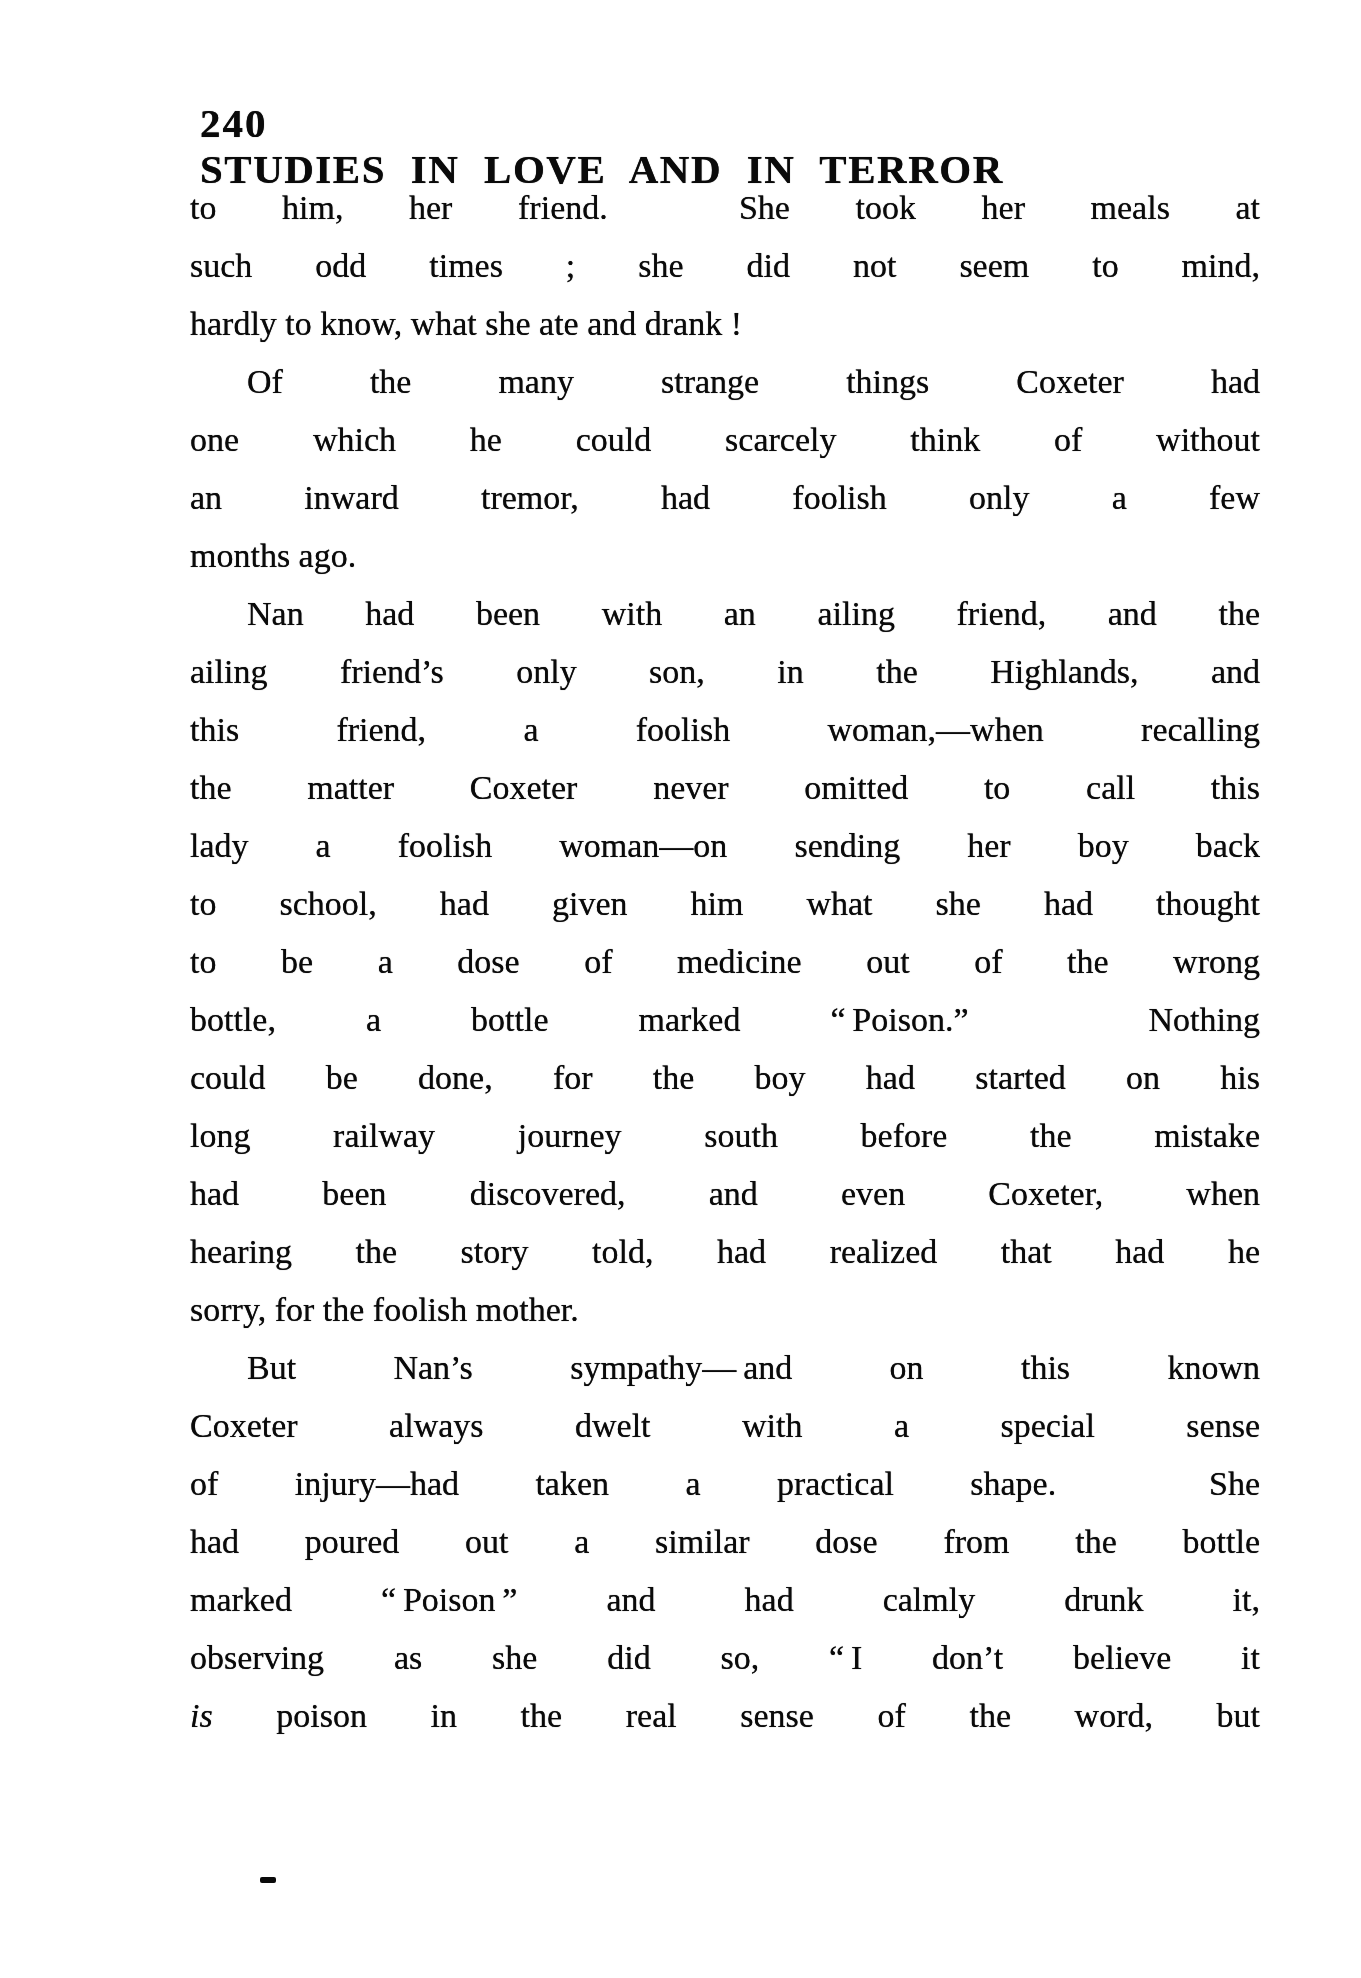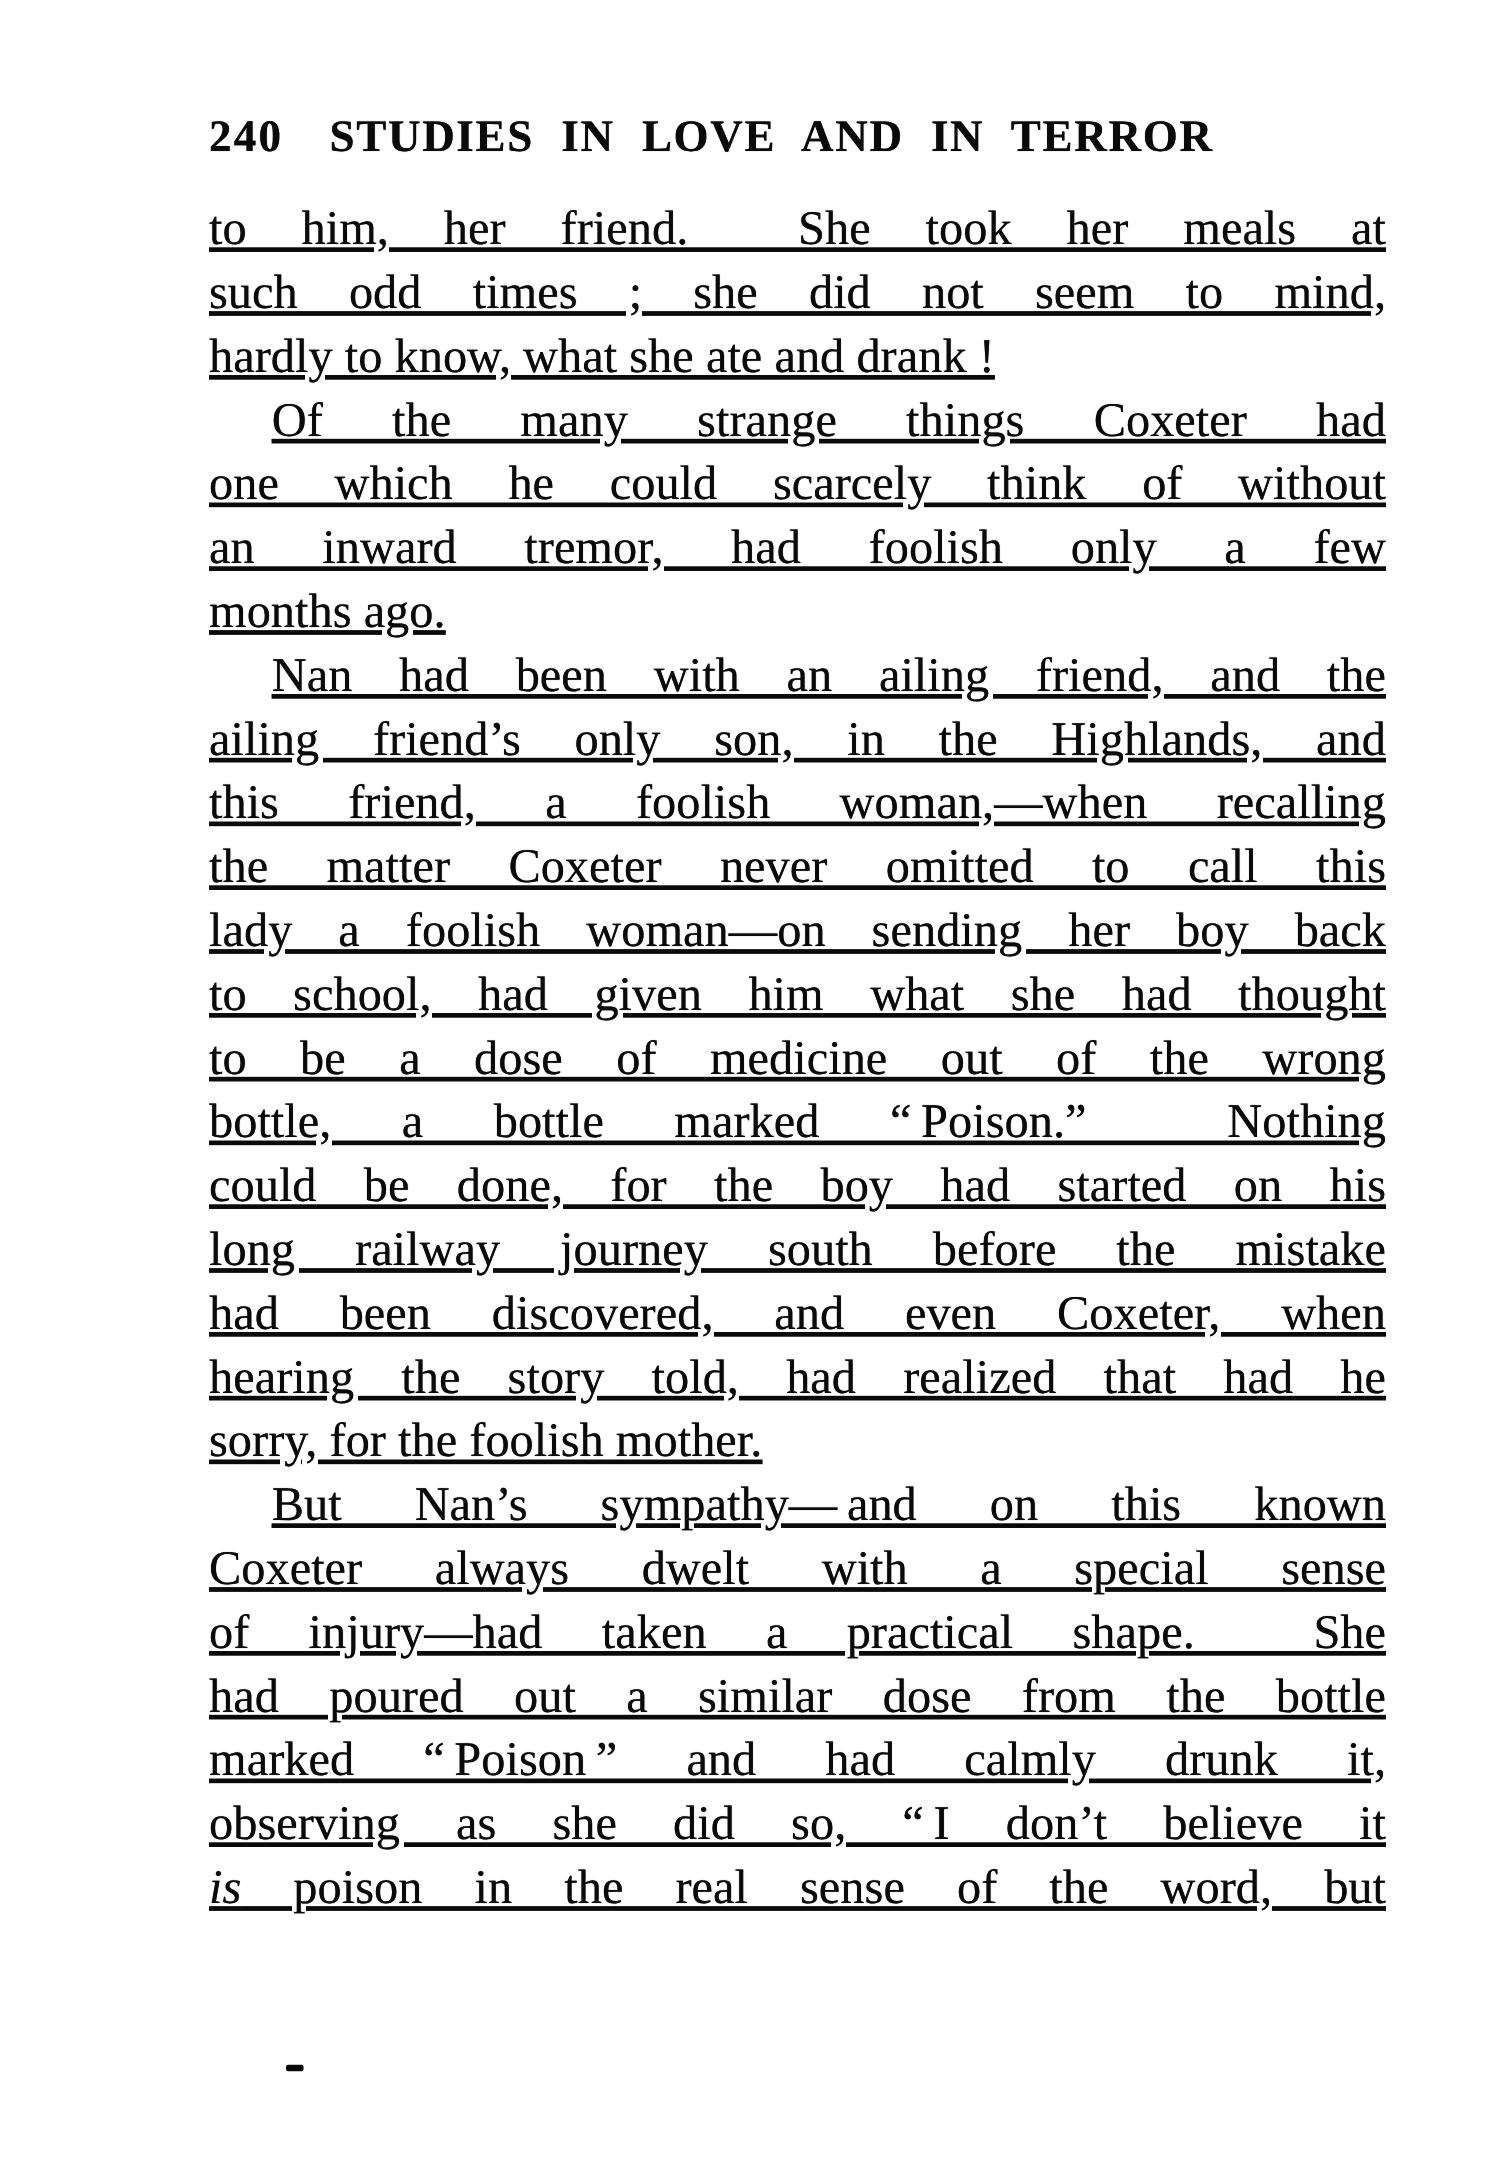--- a/index.html
+++ b/index.html
@@ -11,48 +11,48 @@
     position: relative;
     width: 1361px;
     height: 1978px;
     background: #ffffff;
     color: #0a0a0a;
     font-family: "Liberation Serif", "DejaVu Serif", serif;
     overflow: hidden;
   }
   .running-head {
     position: absolute;
-    left: 190px;
+    left: 200px;
     top: 100px;
     width: 1000px;
     display: flex;
     align-items: baseline;
     font-weight: 700;
     font-size: 41px;
     line-height: 46px;
     white-space: nowrap;
     text-shadow: 0 0 0.7px rgba(0,0,0,0.9);
+    flex-direction: column;
   }
   .page-number {
     margin-right: 42px;
     letter-spacing: 2px;
   }
   .running-title {
     letter-spacing: 1.5px;
     word-spacing: 13px;
   }
   .text-block {
     position: absolute;
     left: 190px;
     top: 179px;
     width: 1070px;
-    font-size: 44px;
+    font-size: 34px;
     line-height: 58px;
     text-shadow: 0 0 0.7px rgba(0,0,0,0.85);
-    text-decoration: underline;
   }
   .para { margin: 0; }
   .line { width: 1070px; }
   .line.j {
     text-align: justify;
     text-align-last: justify;
   }
   .line.l {
     text-align: left;
     text-align-last: left;

